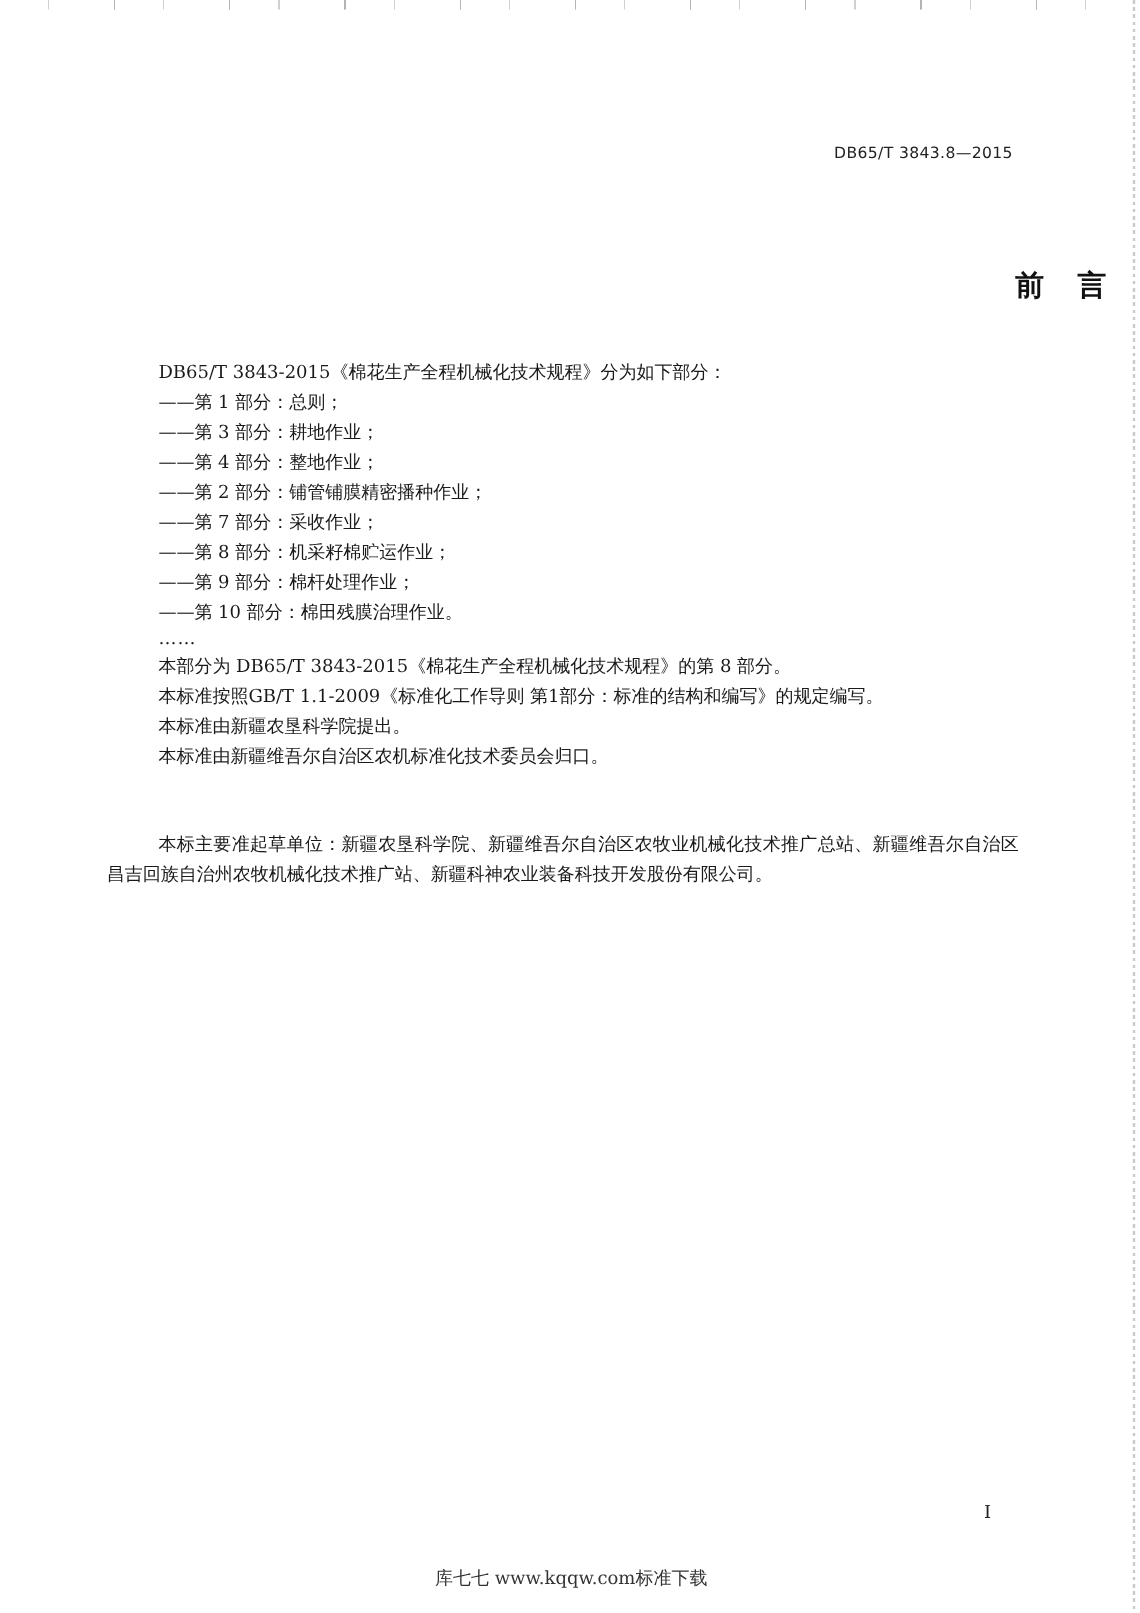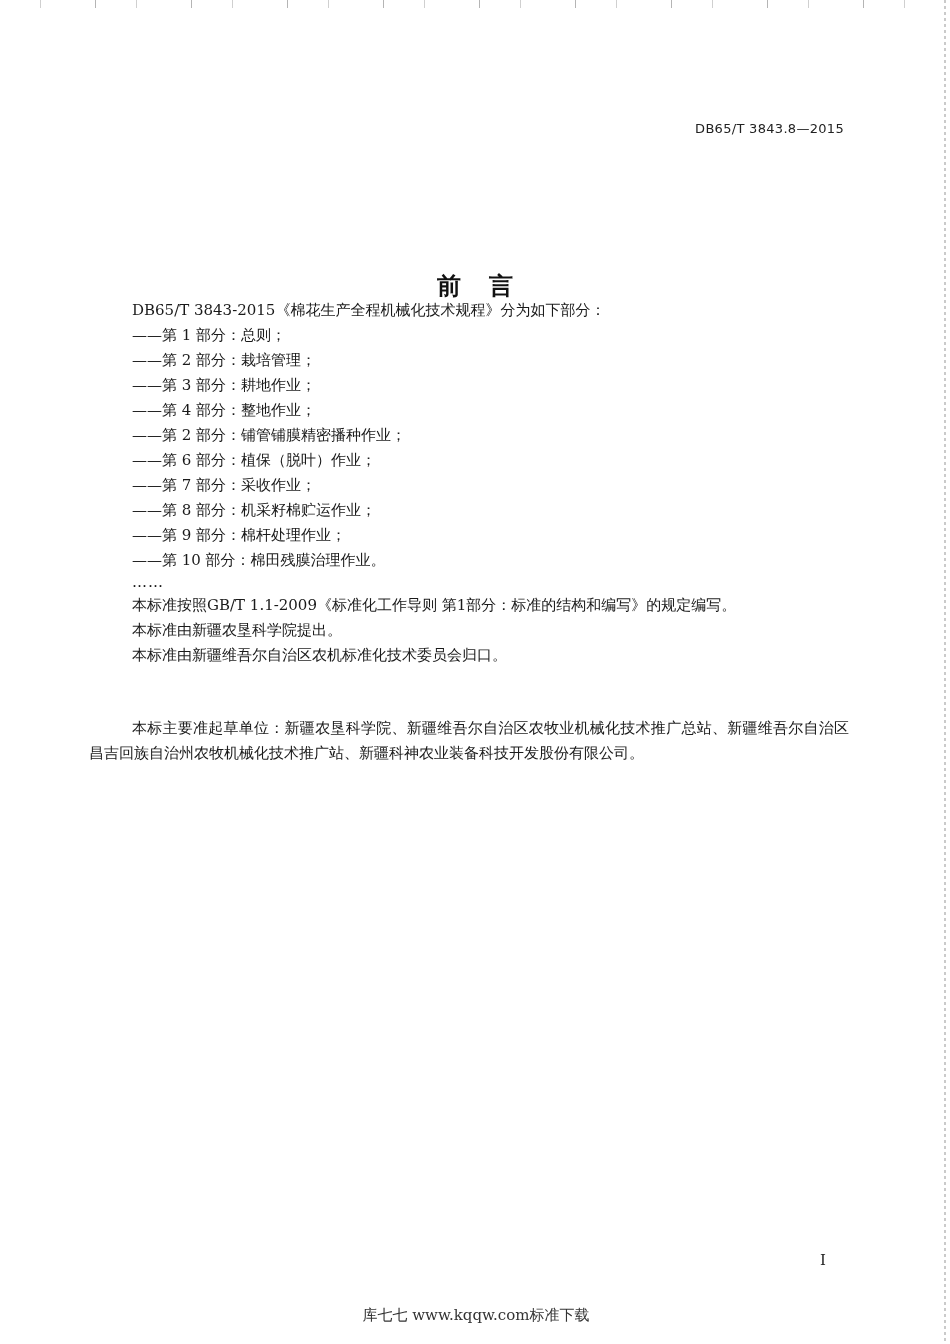--- a/index.html
+++ b/index.html
@@ -34,28 +34,27 @@
       font-family: "DejaVu Sans", "Liberation Sans", sans-serif;
       font-size: 13px;
       letter-spacing: 0.3px;
       color: #222;
     }
     .title {
       position: absolute;
       top: 222px;
       left: 0;
       width: 950px;
-      text-align: center;
+      text-align: right;
       font-family: "DejaVu Sans", "Liberation Sans", sans-serif;
       font-weight: bold;
       font-size: 24px;
       letter-spacing: 28px;
       text-indent: 28px;
       color: #111;
-      margin-top: 48px;
     }
     .body-text {
       position: absolute;
       left: 89px;
       top: 298px;
       width: 760px;
       font-size: 15px;
       line-height: 25px;
     }
     .line {
@@ -100,31 +99,30 @@
 <div class="scan-right"></div>
 
 <div class="std-code">DB65/T 3843.8—2015</div>
 
 <div class="title">前言</div>
 
 <div class="body-text">
   <div class="line indent">DB65/T 3843-2015《棉花生产全程机械化技术规程》分为如下部分：</div>
   <div>
     <div class="line indent">——第 1 部分：总则；</div>
-    <div class="line indent">——第 2 部分：栽培管理；</div>
     <div class="line indent">——第 3 部分：耕地作业；</div>
     <div class="line indent">——第 4 部分：整地作业；</div>
     <div class="line indent">——第 2 部分：铺管铺膜精密播种作业；</div>
-    <div class="line indent">——第 6 部分：植保（脱叶）作业；</div>
     <div class="line indent">——第 7 部分：采收作业；</div>
     <div class="line indent">——第 8 部分：机采籽棉贮运作业；</div>
     <div class="line indent">——第 9 部分：棉杆处理作业；</div>
     <div class="line indent">——第 10 部分：棉田残膜治理作业。</div>
   </div>
   <div class="line indent ellipsis">……</div>
+  <div class="line indent">本部分为 DB65/T 3843-2015《棉花生产全程机械化技术规程》的第 8 部分。</div>
   <div class="line indent">本标准按照GB/T 1.1-2009《标准化工作导则  第1部分：标准的结构和编写》的规定编写。</div>
   <div class="line indent">本标准由新疆农垦科学院提出。</div>
   <div class="line indent">本标准由新疆维吾尔自治区农机标准化技术委员会归口。</div>
   <div class="para">本标主要准起草单位：新疆农垦科学院、新疆维吾尔自治区农牧业机械化技术推广总站、新疆维吾尔自治区昌吉回族自治州农牧机械化技术推广站、新疆科神农业装备科技开发股份有限公司。</div>
 </div>
 
 <div class="page-num">I</div>
 
 <div class="footer">库七七 www.kqqw.com标准下载</div>
 

